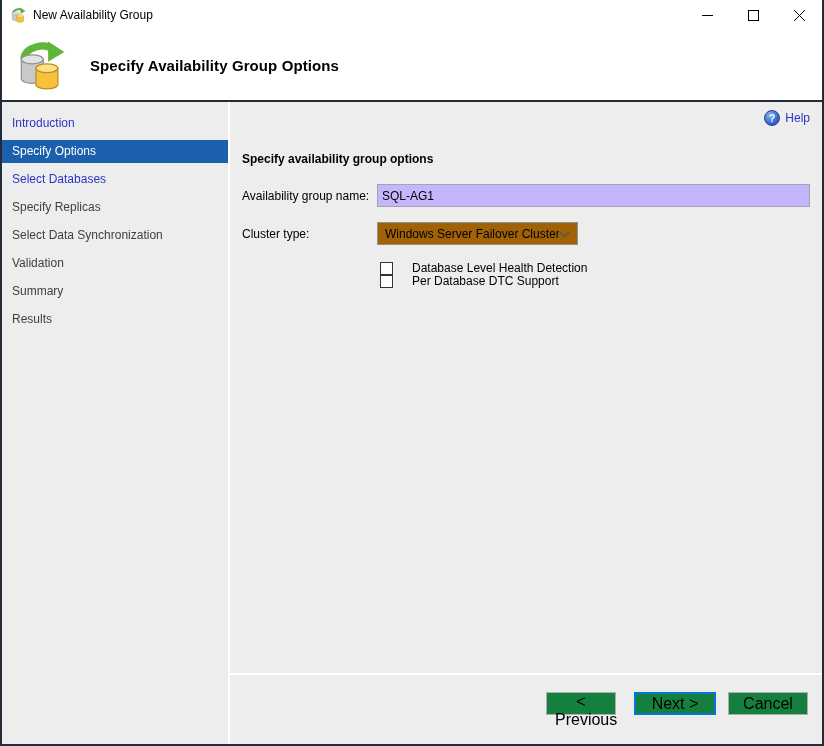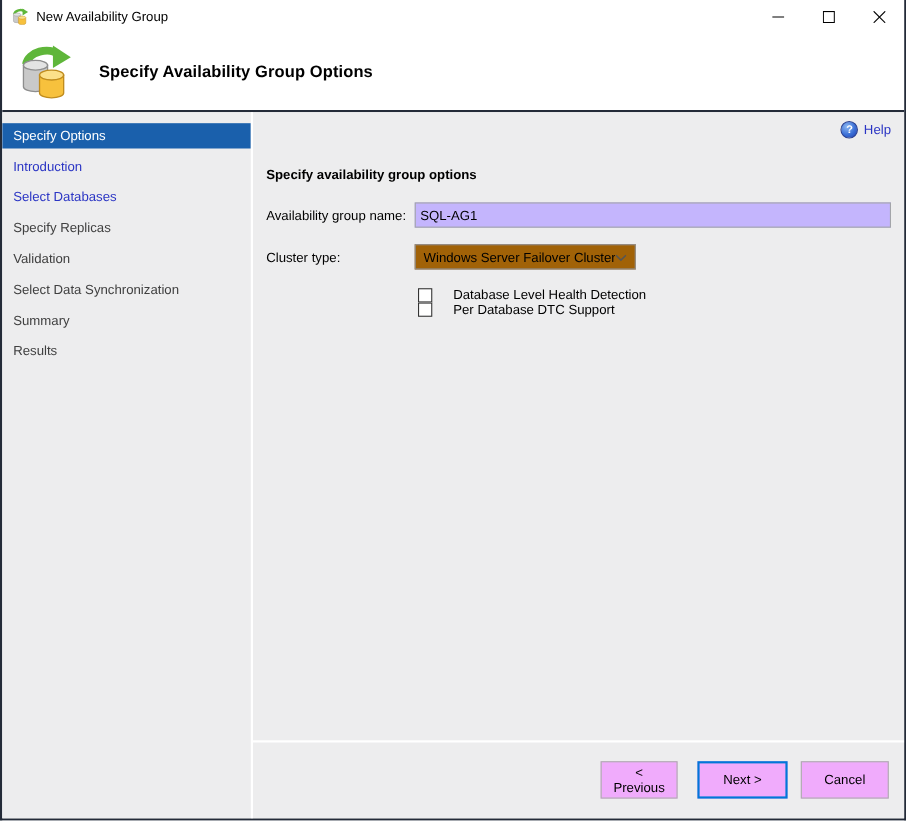--- a/index.html
+++ b/index.html
@@ -58,21 +58,21 @@
 
   .check-row { position:absolute; left:150px; display:flex; align-items:center; gap:19px; }
   .check-row.first { top:159px; }
   .check-row.second { top:172px; }
   .checkbox { width:13px; height:13px; box-sizing:border-box; background:#fff; border:1px solid #333; cursor:pointer; }
 
   .h-divider { height:2px; background:#ffffff; flex:0 0 auto; }
 
   
   .footer { height:52px; flex:0 0 auto; display:flex; justify-content:flex-end; align-items:flex-start; padding-top:17px; box-sizing:content-box; }
-  .btn { height:34px; background:#f0abfc; border:1px solid #adadad; font-family:inherit; font-size:12px;
+  .btn { height:23px; background:#15803d; border:1px solid #adadad; font-family:inherit; font-size:16px;
     padding:0 8px; cursor:pointer; box-sizing:border-box; }
   .btn-previous { width:70px; margin-right:18px; }
   .btn-next { width:82px; border:2px solid #0078d7; margin-right:12px; }
   .btn-cancel { width:80px; margin-right:14px; }
 </style>
 </head>
 <body>
 
 <div class="window">
 
@@ -120,26 +120,26 @@
       </svg>
     </span>
     <h1 class="header-title">Specify Availability Group Options</h1>
   </div>
 
   <div class="top-divider"></div>
 
   <div class="body-area">
 
     <div class="sidebar">
+      <div class="nav-item visited">Introduction</div>
       <div class="nav-item selected">Specify Options</div>
-      <div class="nav-item visited">Introduction</div>
       <div class="nav-item visited">Select Databases</div>
       <div class="nav-item upcoming">Specify Replicas</div>
+      <div class="nav-item upcoming">Select Data Synchronization</div>
       <div class="nav-item upcoming">Validation</div>
-      <div class="nav-item upcoming">Select Data Synchronization</div>
       <div class="nav-item upcoming">Summary</div>
       <div class="nav-item upcoming">Results</div>
     </div>
 
     <div class="v-divider"></div>
 
     <div class="main">
 
       <div class="content">
 

